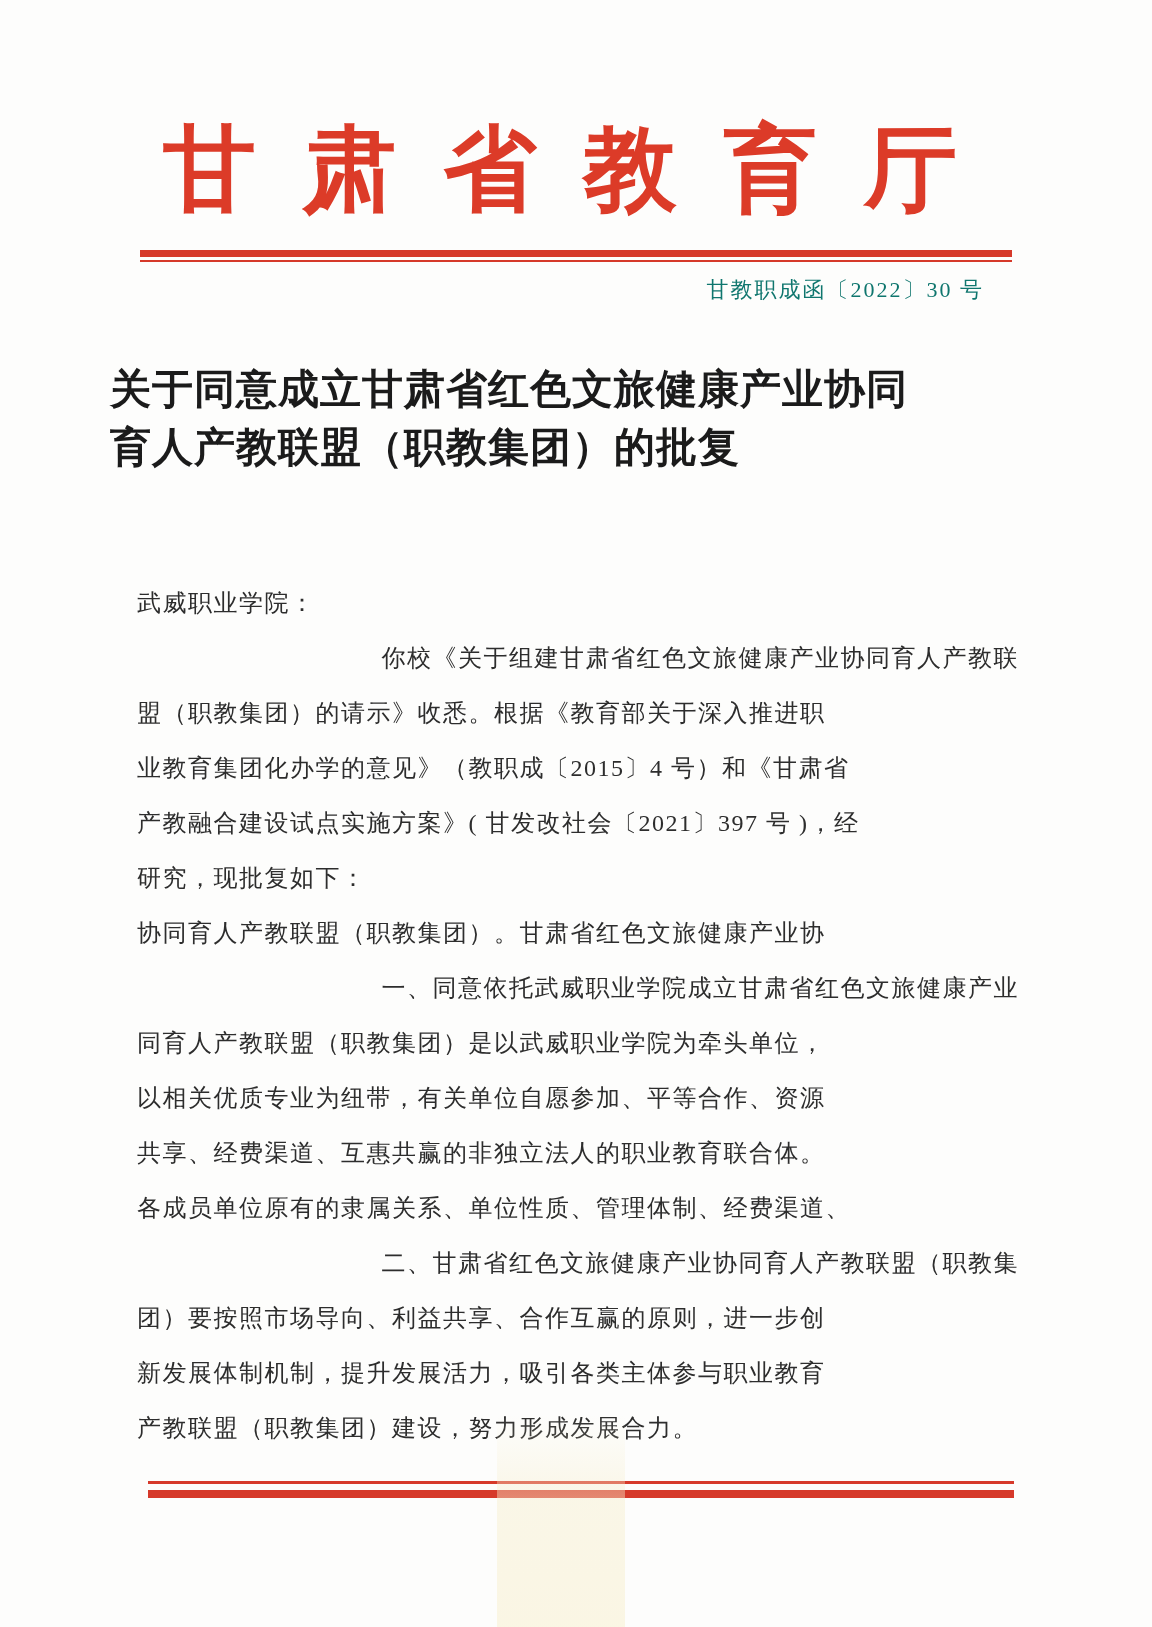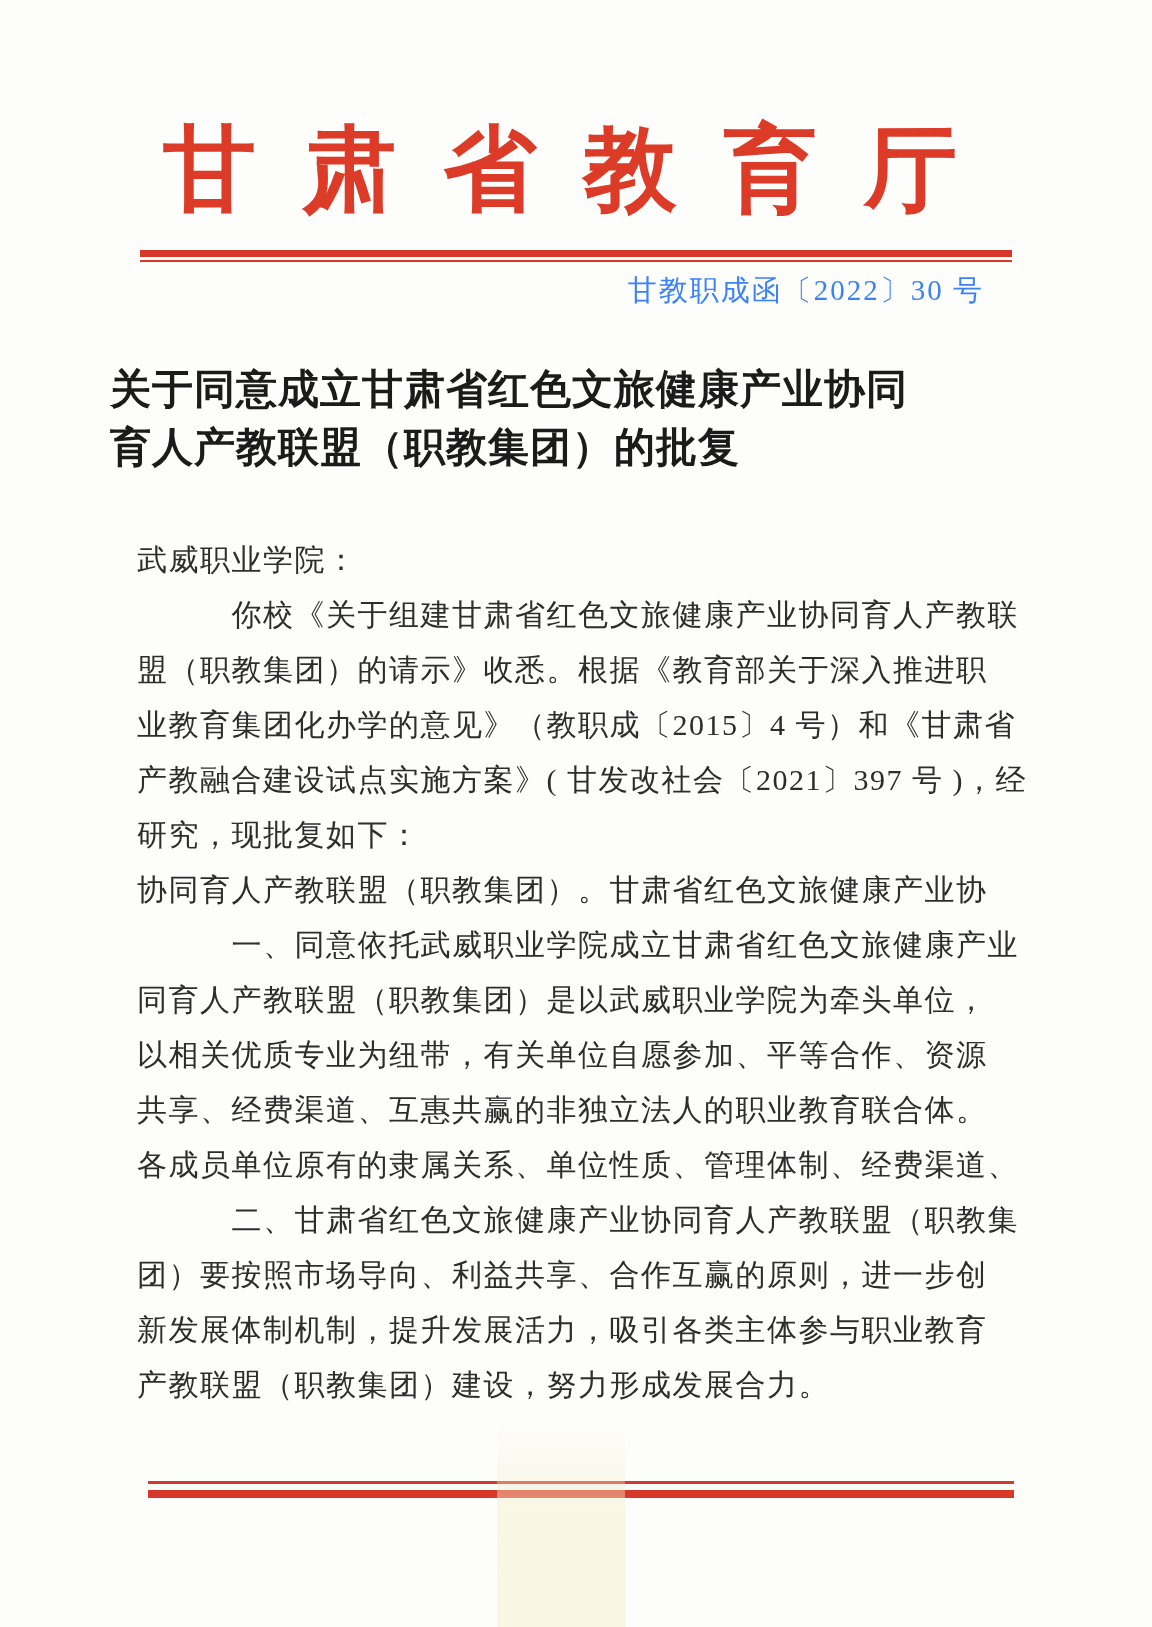--- a/index.html
+++ b/index.html
@@ -52,42 +52,42 @@
     height: 2px;
     background: var(--rule-red, #d6392a);
   }
   .doc-number {
     position: absolute;
     top: 272px;
     left: 140px;
     width: 872px;
     text-align: right;
     padding-right: 28px;
-    font-size: 29px;
+    font-size: 22px;
     line-height: 36px;
-    color: #3b82f6;
+    color: #0f766e;
     letter-spacing: 2px;
   }
   .doc-title {
     position: absolute;
     top: 360px;
     left: 110px;
     width: 932px;
     font-size: 41px;
     font-weight: bold;
     line-height: 58px;
     color: var(--title-black, #1b1b1b);
     letter-spacing: 1px;
   }
   .doc-body {
     position: absolute;
-    top: 532px;
+    top: 576px;
     left: 137px;
     width: 882px;
-    font-size: 30px;
+    font-size: 24px;
     color: var(--body-black, #2d2d2d);
     letter-spacing: 1.5px;
   }
   .doc-body .line {
     height: 55px;
     line-height: 55px;
     white-space: nowrap;
   }
   .doc-body .line.indent {
     padding-left: 63px;

